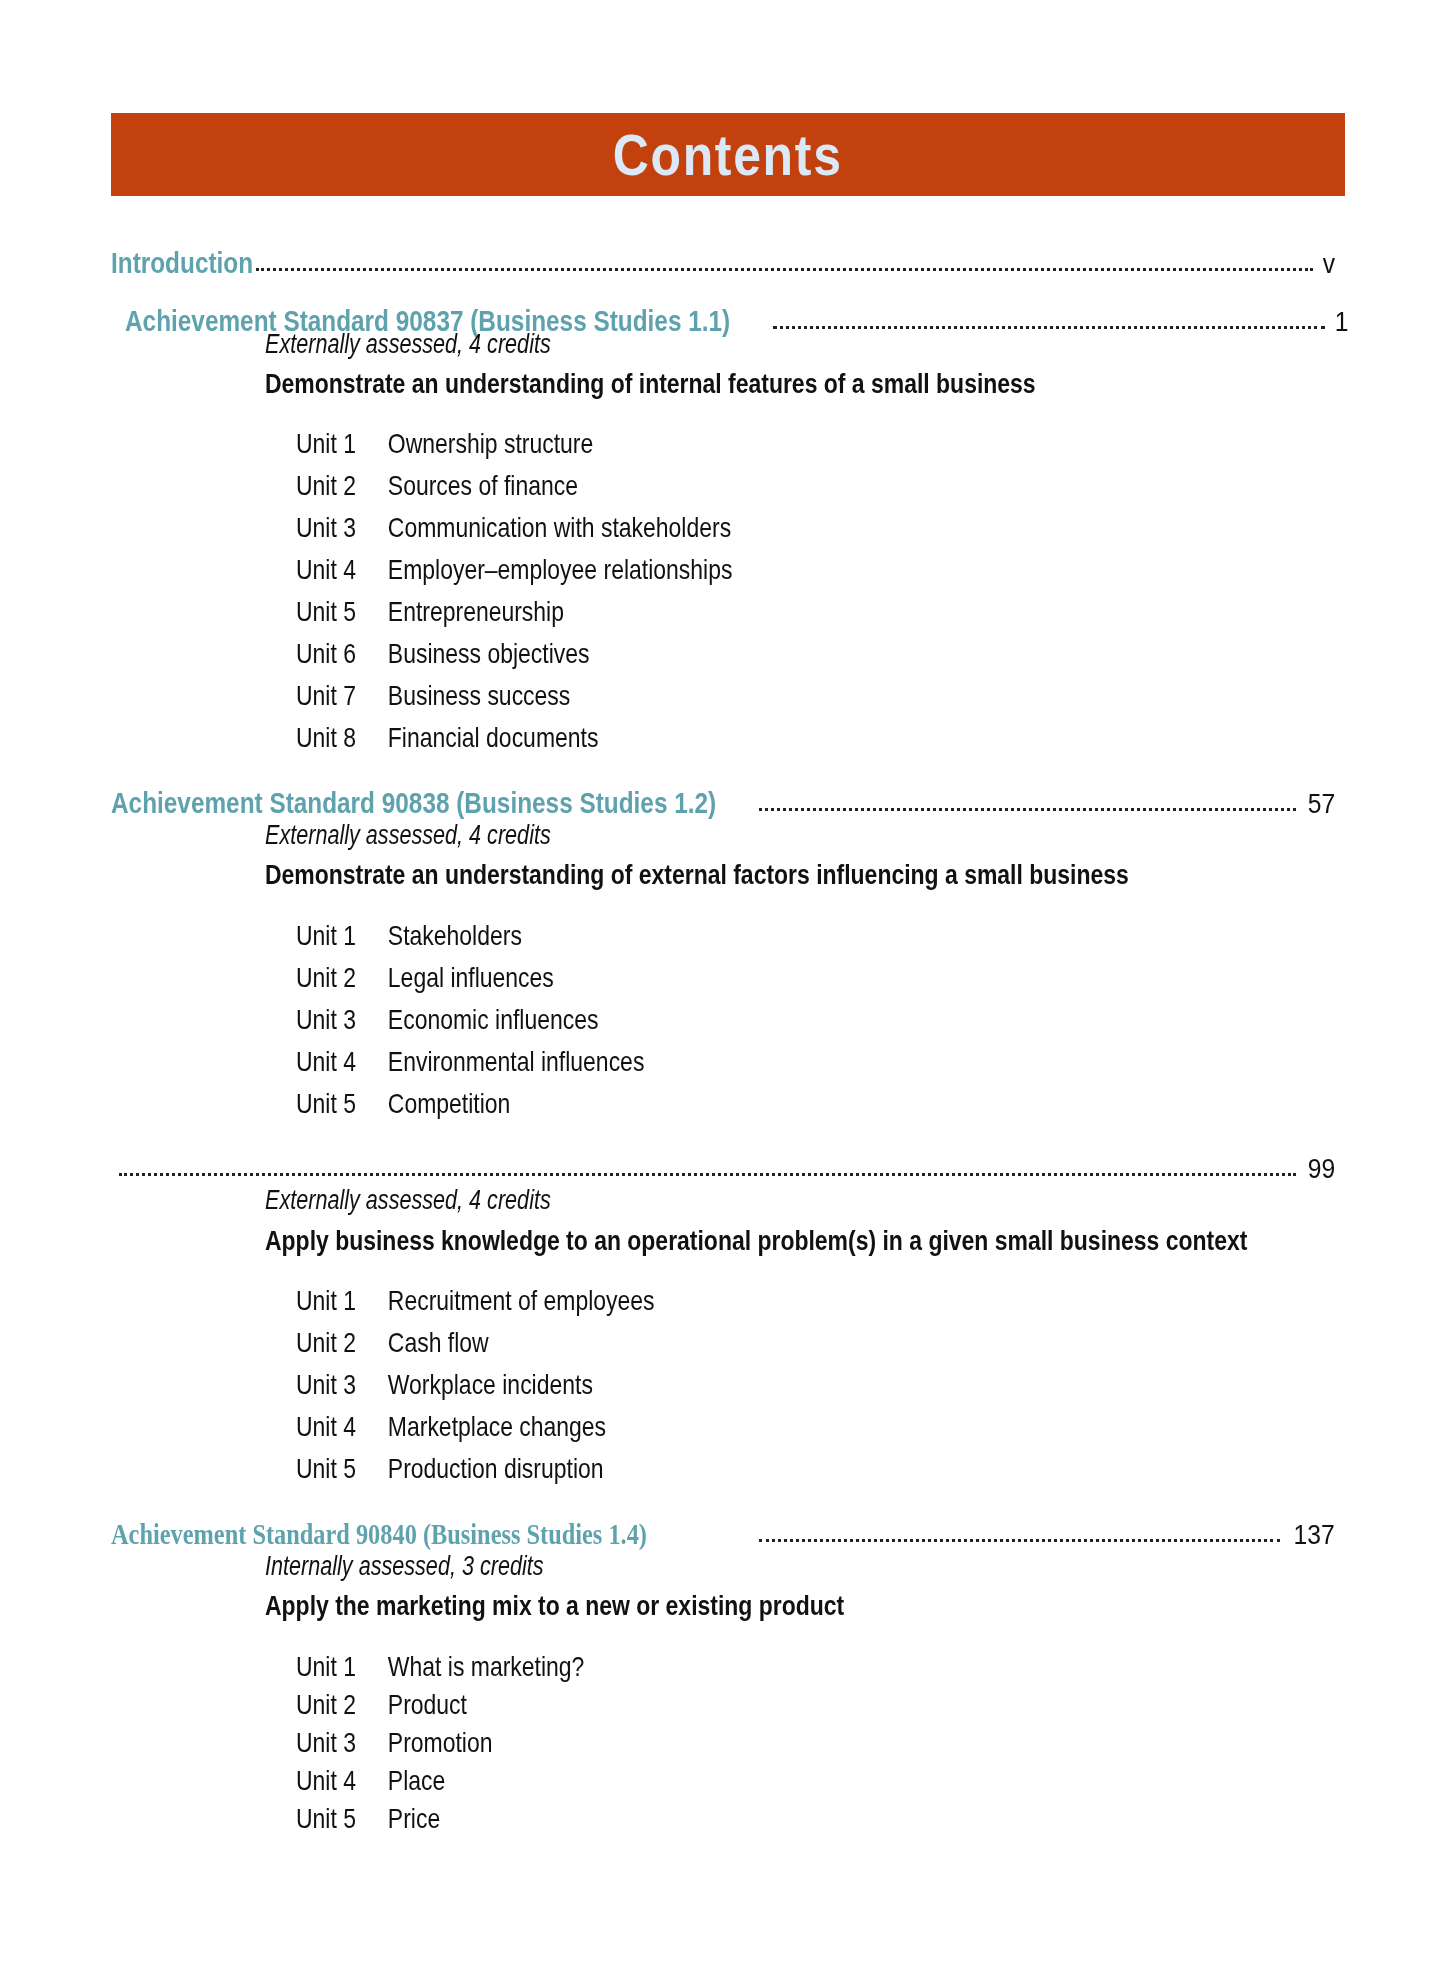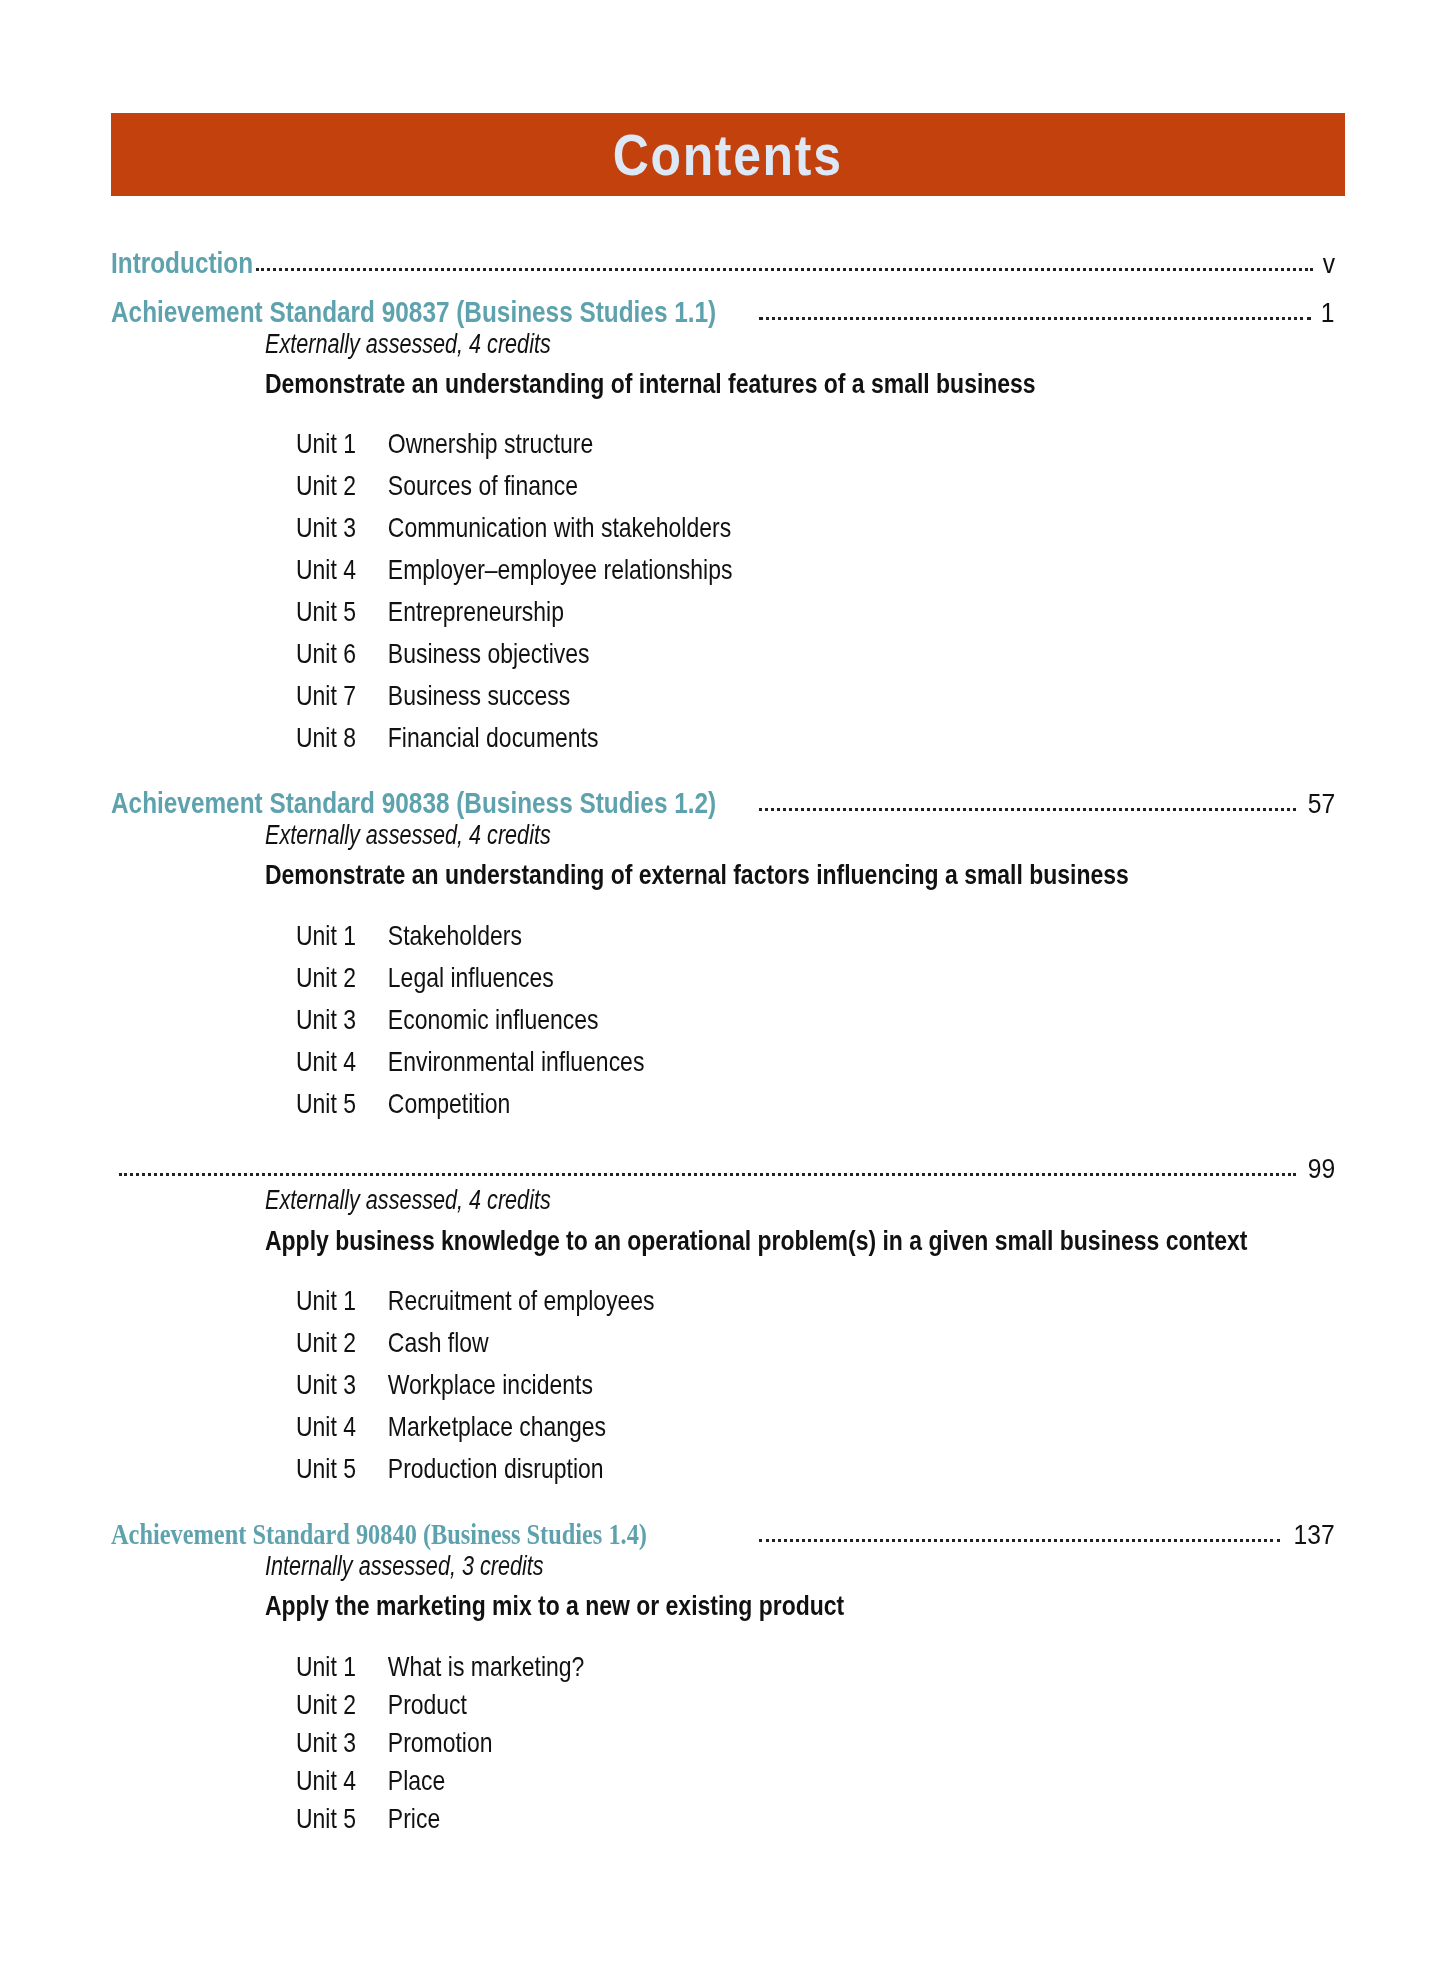--- a/index.html
+++ b/index.html
@@ -35,21 +35,21 @@
 </div>
 
 <div class="toc">
 
   <div class="entry" style="top:240px;">
     <span class="entry-title-wrap"><span class="entry-title">Introduction</span></span>
     <span class="leader" style="margin-left:-24px;"></span>
     <span class="page-num">v</span>
   </div>
 
-  <div class="entry" style="top:289px;">
+  <div class="entry" style="top:298px;margin-left:14px;">
     <span class="entry-title-wrap" style="width:640px;"><span class="entry-title">Achievement Standard 90837 (Business Studies 1.1)</span></span>
     <span class="leader"></span>
     <span class="page-num">1</span>
   </div>
   <div class="assess" style="top:329px;">Externally assessed, 4 credits</div>
   <div class="desc" style="top:368px;">Demonstrate an understanding of internal features of a small business</div>
   <div class="unit" style="top:428px;">
       <span class="unit-num">Unit 1</span>
       <span class="unit-name">Ownership structure</span>
     </div>

